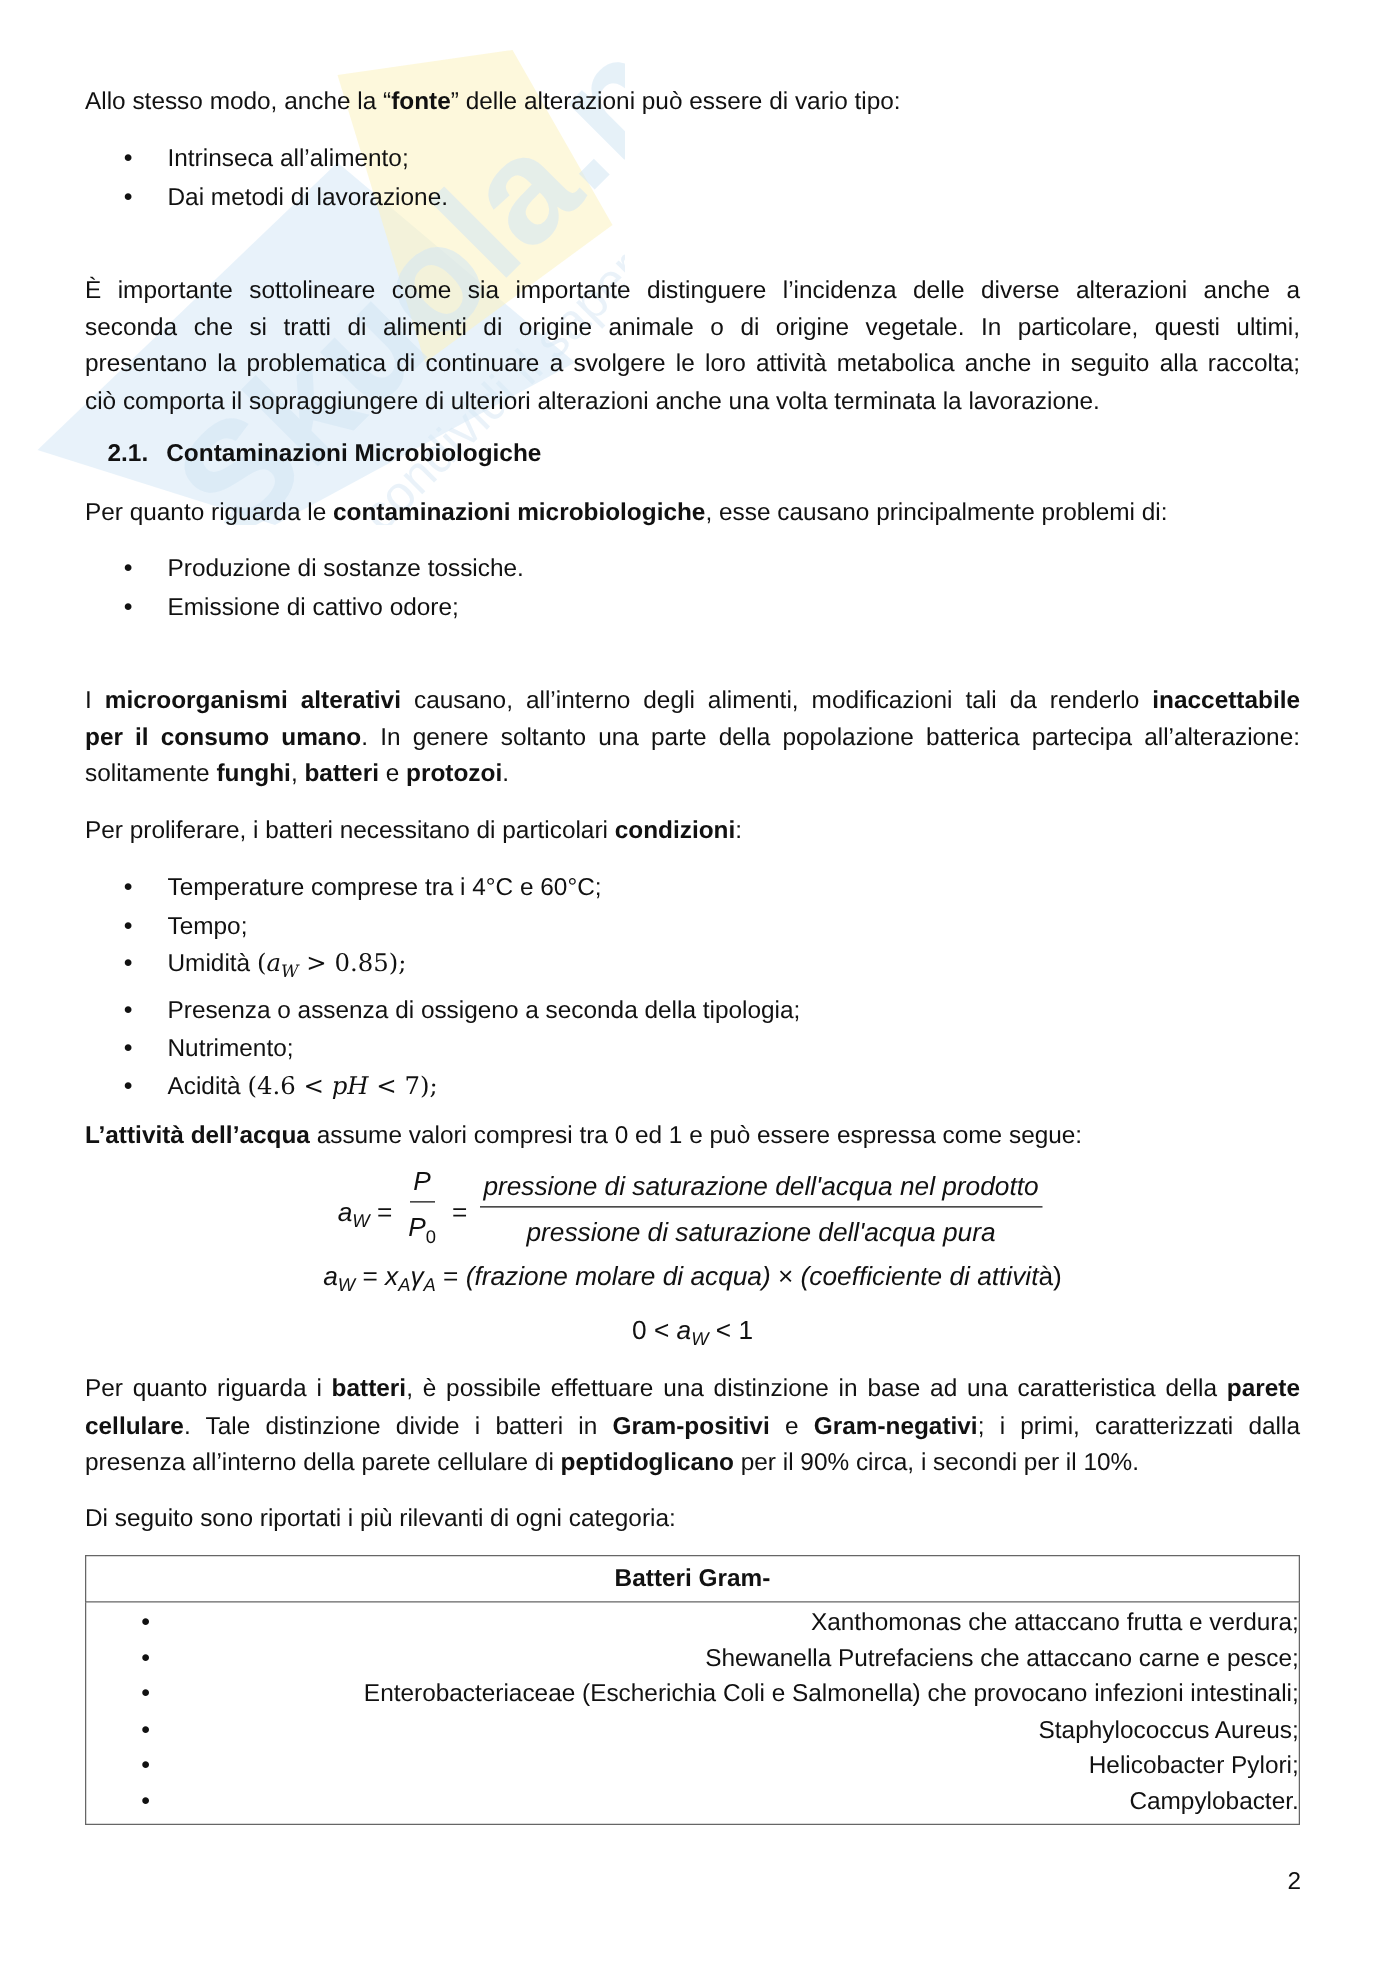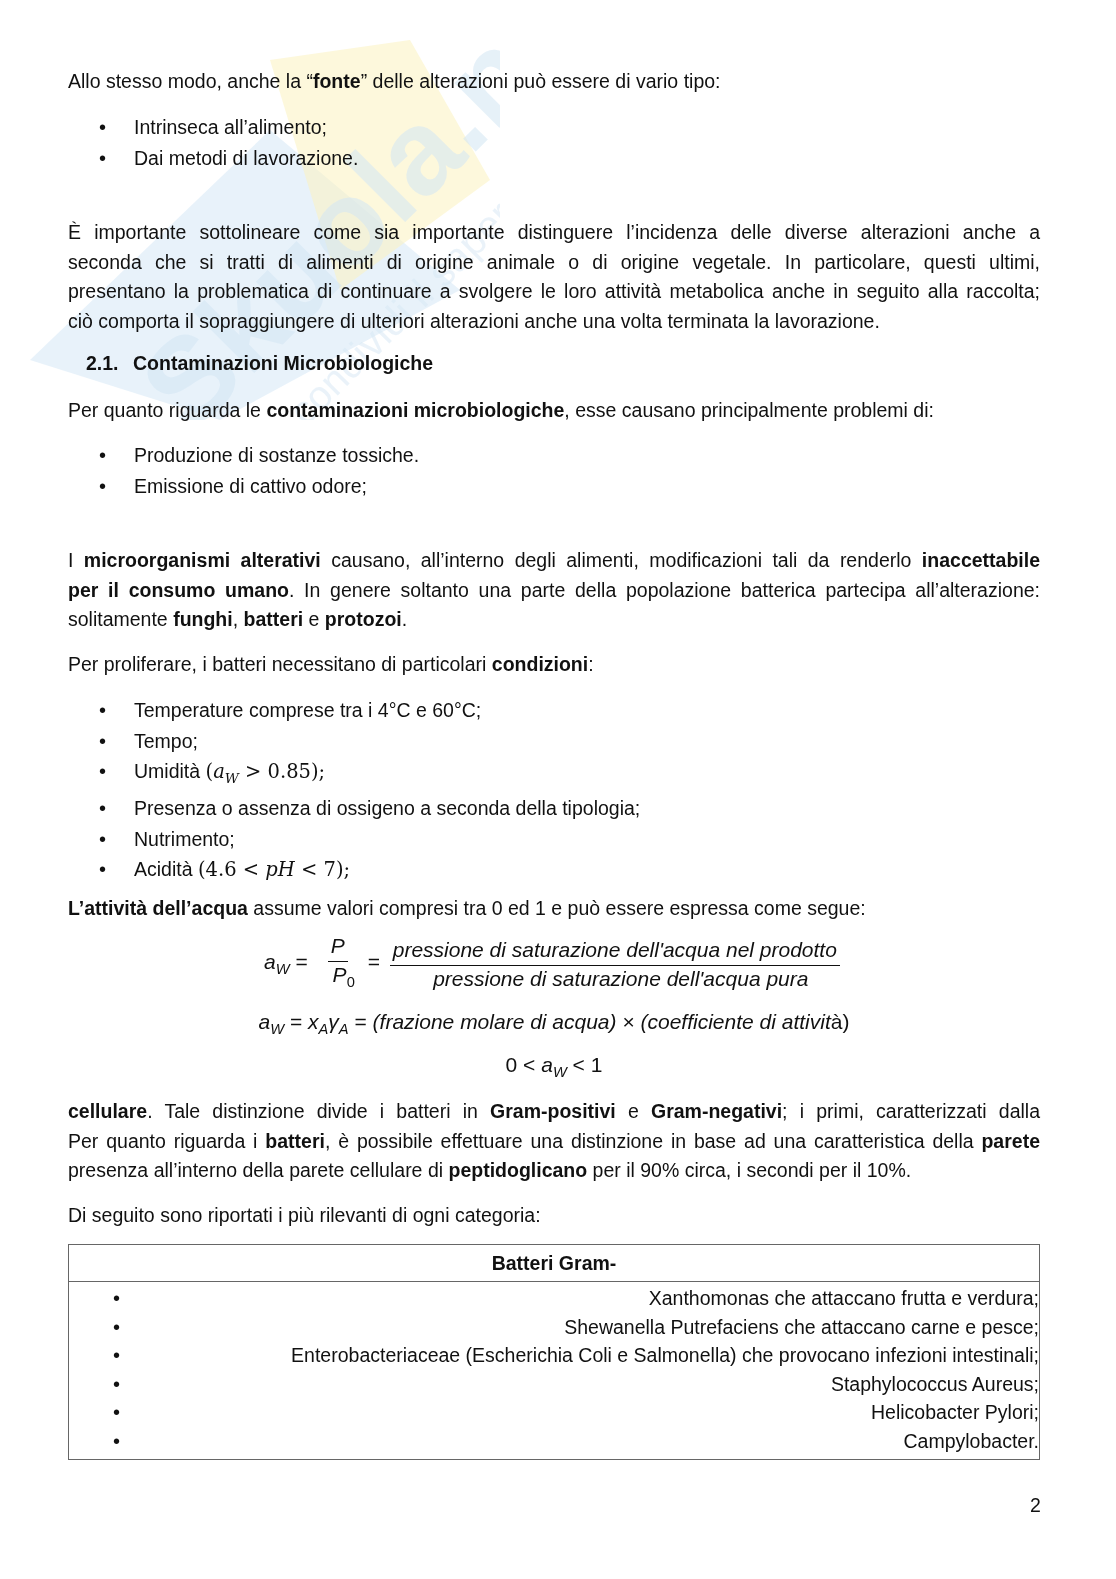--- a/index.html
+++ b/index.html
@@ -17,21 +17,21 @@
   ul.bullets li::before { content: "\2022"; position: absolute; left: 31px; top: 0; font-size: 20px; }
   .heading { position: absolute; left: 18px; font-weight: bold; font-size: 19.5px; }
   .heading .num { display: inline-block; width: 47px; }
   .math { font-family: "DejaVu Serif", "Liberation Serif", serif; font-style: italic; }
   .mup { font-family: "DejaVu Serif", "Liberation Serif", serif; font-style: normal; }
   sub { font-size: 0.7em; vertical-align: -0.35em; }
   .formula { position: absolute; left: 0; width: 972px; text-align: center;
              font-family: Liberation Sans, sans-serif; font-style: italic; font-size: 21px; }
   .frac { display: inline-flex; flex-direction: column; align-items: center; vertical-align: middle; margin: 0 4px; }
   .frac .num { border-bottom: 1.6px solid #111; padding: 0 3px 1px; line-height: 28px; }
-  .frac .den { padding: 1px 3px 0; line-height: 24px; margin-left: 12px; }
+  .frac .den { padding: 1px 3px 0; line-height: 40px; }
   .up { font-style: normal; }
   table.gram { position: absolute; left: 0; top: 1244px; width: 972px; border-collapse: collapse; }
   table.gram th { border: 1.5px solid #666; font-weight: bold; text-align: center; height: 28px; font-size: 19.5px; padding: 4px; }
   table.gram td { border: 1.5px solid #666; padding: 2px 0 4px; }
   table.gram ul { margin: 0; padding: 0; list-style: none; }
   table.gram li { position: relative; padding-left: 78px; line-height: 28.5px; text-align: right; }
   table.gram li::before { content: "\2022"; position: absolute; left: 44px; font-size: 20px; }
   .page-number { position: absolute; left: 1030px; top: 1494px; font-size: 19.5px; }
 </style>
 </head>
@@ -110,22 +110,22 @@
 
   <div class="formula" style="top:1010px">
     <span>a</span><sub>W</sub><span class="up"> = </span><span>x</span><sub>A</sub><span>γ</span><sub>A</sub><span class="up"> = </span><span>(frazione molare di acqua)</span><span class="up"> × </span><span>(coefficiente di attivit</span><span class="up">à)</span>
   </div>
 
   <div class="formula" style="top:1053px">
     <span class="up">0 &lt; </span><span>a</span><sub>W</sub><span class="up"> &lt; 1</span>
   </div>
 
   <div class="p justify" style="top:1097px">
+    <span class="line"><span>Per quanto riguarda i </span><b>batteri</b><span>, è possibile effettuare una distinzione in base ad una caratteristica della </span><b>parete</b></span>
     <span class="line"><b>cellulare</b><span>. Tale distinzione divide i batteri in </span><b>Gram-positivi</b><span> e </span><b>Gram-negativi</b><span>; i primi, caratterizzati dalla</span></span>
-    <span class="line"><span>Per quanto riguarda i </span><b>batteri</b><span>, è possibile effettuare una distinzione in base ad una caratteristica della </span><b>parete</b></span>
     <span class="line last"><span>presenza all’interno della parete cellulare di </span><b>peptidoglicano</b><span> per il 90% circa, i secondi per il 10%.</span></span>
   </div>
 
   <div class="p" style="top:1201px">Di seguito sono riportati i più rilevanti di ogni categoria:</div>
 
   <table class="gram">
     <thead>
       <tr>
         <th>Batteri Gram-</th>
       </tr>

